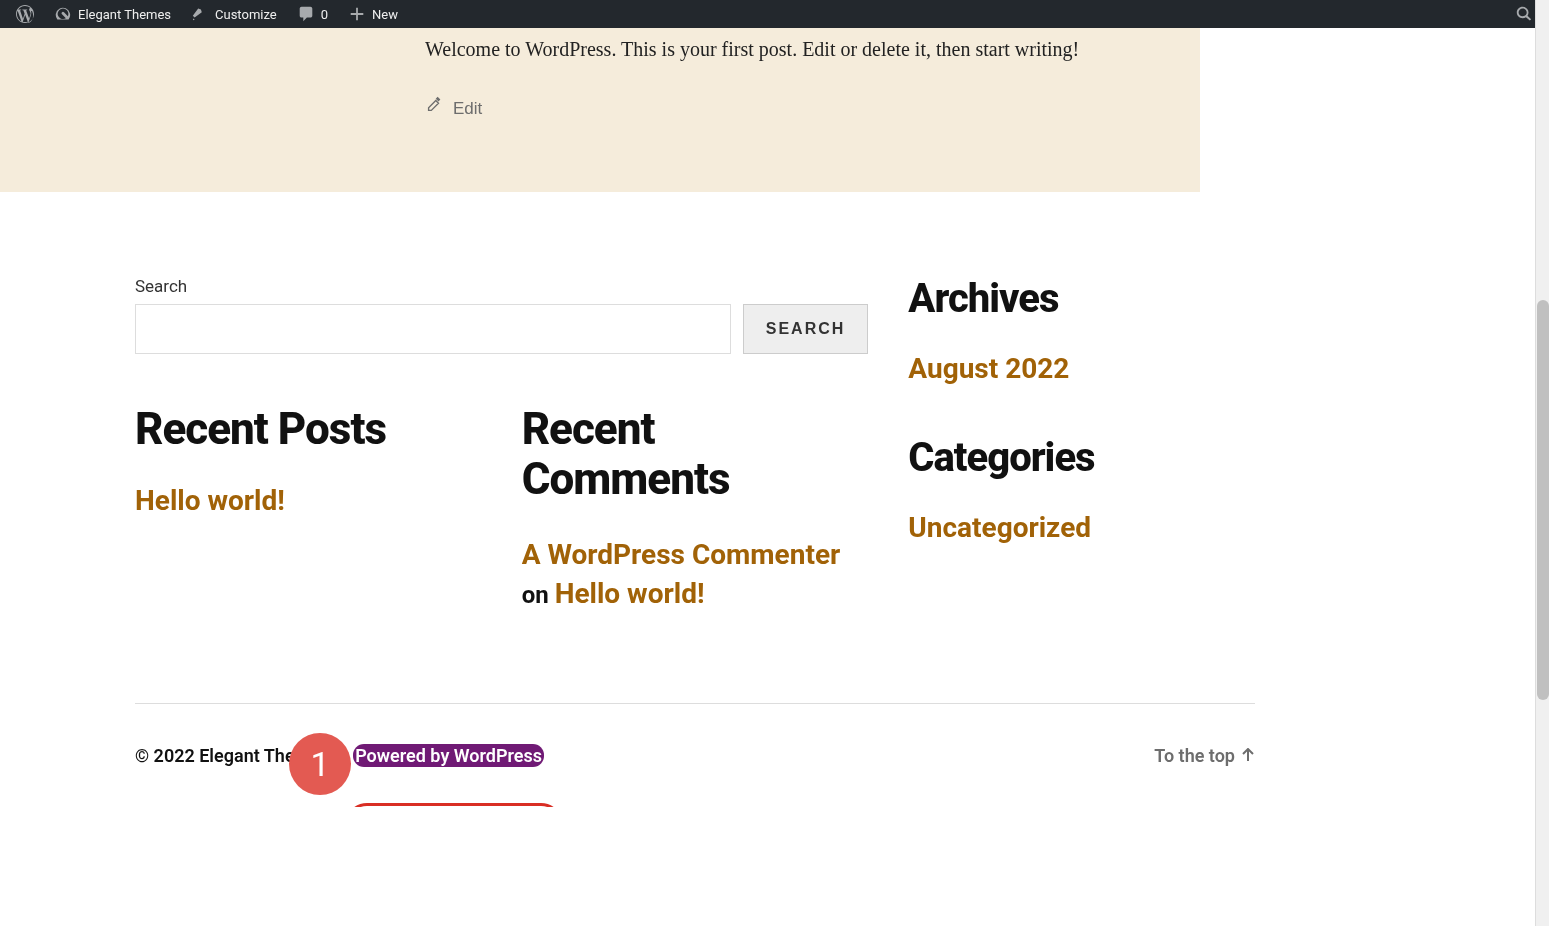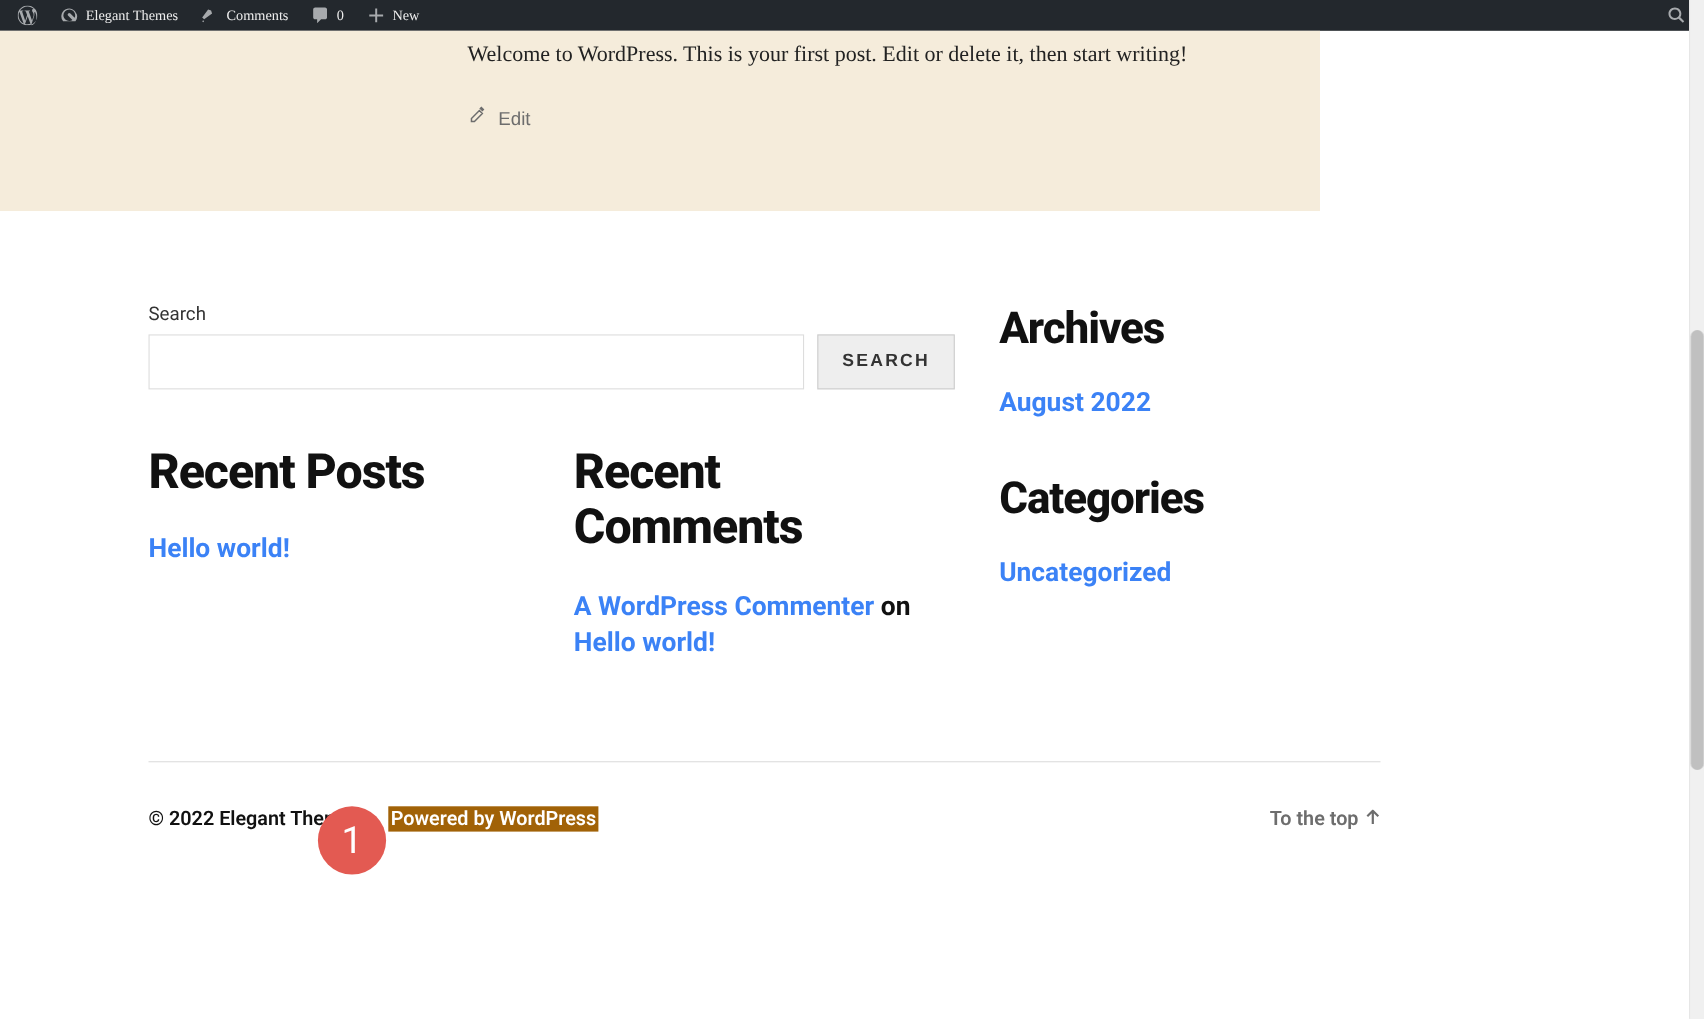--- a/index.html
+++ b/index.html
@@ -1,19 +1,19 @@
 <!DOCTYPE html>
 <html><head>
 <meta charset="utf-8">
 <style>
 * { margin: 0; padding: 0; box-sizing: border-box; }
 body { font-family: -apple-system, BlinkMacSystemFont, "Segoe UI", Roboto, sans-serif; width: 1549px; background: #fff; overflow-x: hidden; }
 
 
-.admin-bar { background: #23282d; height: 28px; display: flex; align-items: flex-start; padding: 0 8px; color: #eee; font-size: 13px; justify-content: space-between; font-family: Liberation Serif, serif; }
+.admin-bar { background: #23282d; height: 28px; display: flex; align-items: flex-start; padding: 0 8px; color: #eee; font-size: 13px; justify-content: space-between; }
 .admin-bar-left { display: flex; align-items: center; gap: 4px; }
 .admin-bar-item { display: flex; align-items: center; gap: 6px; padding: 0 8px; height: 28px; cursor: pointer; color: #eee; }
 .admin-bar-right { display: flex; align-items: center; }
 .ab-icon { width: 18px; height: 18px; display: flex; align-items: center; justify-content: center; }
 .ab-icon svg { width: 18px; height: 18px; fill: #a7aaad; }
 
 
 .content-area { background: #f5ecdb; width: 1200px; padding-bottom: 70px; padding-top: 6px; }
 .post-content { max-width: 690px; margin-left: 425px; font-family: Georgia, 'Times New Roman', serif; font-size: 20px; line-height: 1.5; color: #222; }
 .edit-link { margin-top: 32px; display: flex; align-items: center; gap: 10px; color: #6d6d6d; font-family: Liberation Sans, sans-serif; font-size: 17px; cursor: pointer; }
@@ -24,34 +24,34 @@
 .footer-widgets { width: 1120px; margin-left: 135px; padding-top: 84px; display: grid; grid-template-columns: 1fr 1fr 1fr; column-gap: 40px; row-gap: 20px; }
 .widget-search-row { grid-column: 1 / span 2; display: flex; align-items: flex-end; gap: 12px; }
 .search-block { flex: 1; }
 .widget-label { font-size: 17px; color: #333; margin-bottom: 8px; display: block; }
 .search-input { width: 100%; height: 50px; border: 1px solid #ddd; padding: 0 12px; font-size: 16px; }
 .search-btn { height: 50px; padding: 0 22px; border: 1px solid #ccc; background: #eee; color: #333; font-size: 16px; font-weight: 600; letter-spacing: 2px; cursor: pointer; }
 
 .widget-col { }
 .widget-title { font-size: 44px; font-weight: 800; letter-spacing: -1px; line-height: 1.15; color: #111; margin-bottom: 30px; }
 .widget-title.tall { margin-top: 30px; }
-.widget-link { color: #3b82f6; font-weight: 700; font-size: 24px; text-decoration: none; cursor: pointer; }
+.widget-link { color: #a16207; font-weight: 700; font-size: 28px; text-decoration: none; cursor: pointer; }
 .widget-text { font-size: 24px; font-weight: 700; color: #111; }
 .comment-item { line-height: 1.4; }
 
 .sidebar-col { grid-column: 3; grid-row: 1 / span 2; }
 .sidebar-col .widget-title { font-size: 40px; margin-top: 0; }
 .sidebar-section + .sidebar-section { margin-top: 50px; }
 
 
 .site-footer-wrap { background: #fff; width: 1392px; padding-bottom: 40px; }
 .site-footer { width: 1120px; margin-left: 135px; border-top: 1px solid #ddd; margin-top: 90px; padding-top: 40px; display: flex; justify-content: space-between; align-items: center; font-size: 18px; color: #6d6d6d; font-weight: 600; position: relative; }
 .footer-left { display: flex; gap: 24px; align-items: center; }
 .copyright { color: #111; }
-.powered-by { color: #6d6d6d; background: #a16207; color: #fff; padding: 1px 2px; }
+.powered-by { color: #6d6d6d; background: #701a75; color: #fff; padding: 1px 2px; border-radius: 11px; }
 .to-top { color: #6d6d6d; cursor: pointer; display: flex; align-items: center; gap: 6px; }
 .to-top svg { width: 14px; height: 14px; stroke: #6d6d6d; stroke-width: 2; fill: none; }
 
 
 .annotation-circle { position: absolute; width: 62px; height: 62px; border-radius: 50%; background: #e35a52; color: #fff; font-size: 34px; display: flex; align-items: center; justify-content: center; left: 289px; top: 705px; z-index: 10; font-weight: 400; }
 .annotation-box { position: absolute; border: 3px solid #d92e24; border-radius: 22px; left: 345px; top: 775px; width: 218px; height: 44px; z-index: 9; }
 .cursor-arrow { position: absolute; left: 538px; top: 806px; z-index: 11; }
 .cursor-arrow svg { width: 12px; height: 16px; }
 
 .page-wrap { position: relative; width: 1392px; }
@@ -80,21 +80,21 @@
           </svg>
       </span>
       <span>Elegant Themes</span>
     </div>
     <div class="admin-bar-item">
       <span class="ab-icon">
         <svg viewBox="0 0 20 20">
             <path d="M18 2l-2-2-5 5-3-1-6 8 2 2 8-6-1-3 5-5 2 2zM3 17l-1-1 1-1 1 1-1 1z"></path>
           </svg>
       </span>
-      <span>Comments</span>
+      <span>Customize</span>
     </div>
     <div class="admin-bar-item">
       <span class="ab-icon">
         <svg viewBox="0 0 20 20">
             <path d="M5 2h10c1 0 2 1 2 2v8c0 1-1 2-2 2h-4l-4 4v-4H5c-1 0-2-1-2-2V4c0-1 1-2 2-2z"></path>
           </svg>
       </span>
       <span>0</span>
     </div>
     <div class="admin-bar-item">

